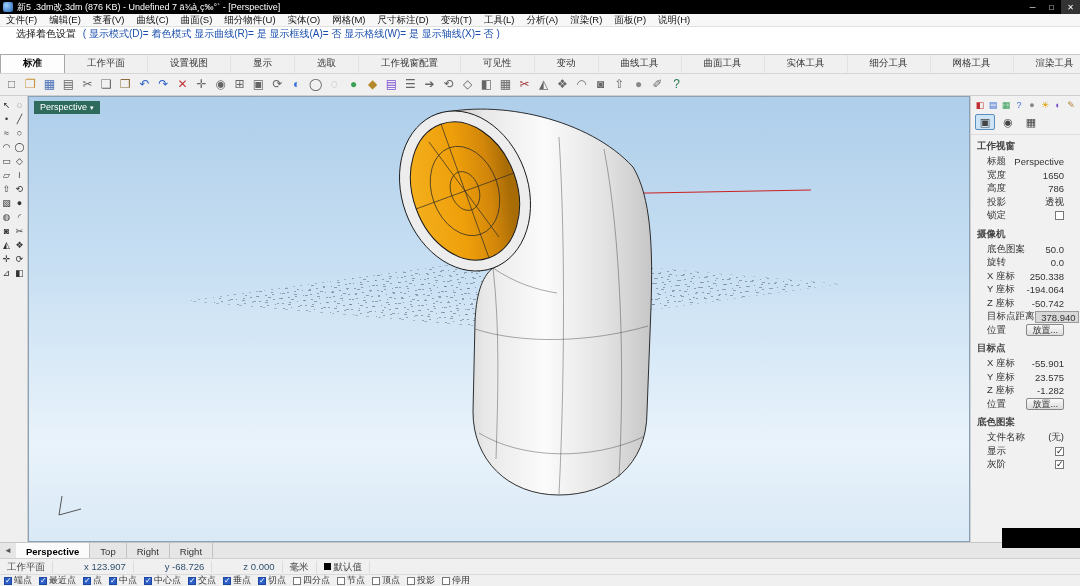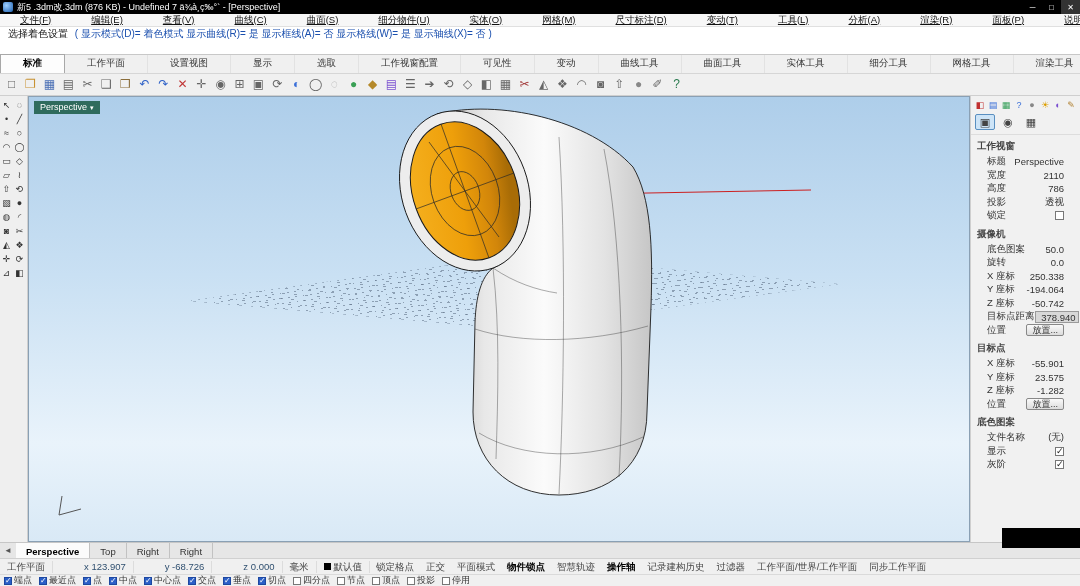--- a/index.html
+++ b/index.html
@@ -14,25 +14,25 @@
   #appicon { width:10px; height:10px; margin:0 4px 0 3px; border-radius:2px;
     background:radial-gradient(circle at 35% 35%, #9fd0ff, #1d5fae); }
   #wintitle { flex:1; white-space:nowrap; overflow:hidden; }
   .wbtn { width:19px; height:14px; display:inline-flex; align-items:center; justify-content:center;
     font-size:8px; color:#fff; }
   .wbtn.close { background:#333; }
 
   
   #menubar { left:0; top:14px; width:1080px; height:13px; background:#f7f7f7;
     display:flex; align-items:center; font-size:9.5px; color:#111; border-bottom:1px solid #e0e0e0; }
-  .menu-item { padding:0 20px; white-space:nowrap;text-decoration:underline; }
+  .menu-item { padding:0 6px; white-space:nowrap; }
 
   
   #cmdarea { left:0; top:27px; width:1080px; height:28px; background:#fff; border-bottom:1px solid #c8c8c8; }
-  .cmdrow { height:14px; line-height:14px; font-size:10px; padding-left:8px; white-space:nowrap; color:#111; }
+  .cmdrow { height:14px; line-height:14px; font-size:10px; padding-left:16px; white-space:nowrap; color:#111; }
   .cmd-opts { color:#1a4fae; margin-left:4px; }
   .cmdrow.prompt { border-top:1px solid #eee; }
 
   
   #tabbar { left:0; top:55px; width:1080px; height:19px; background:#f0f0f0; display:flex;
     align-items:flex-end; font-size:9.5px; color:#333; border-bottom:1px solid #d6d6d6; }
   .tab { padding:2px 22px 3px; white-space:nowrap; border-right:1px solid #e2e2e2; }
   .tab.active { background:#fdfdfd; border:1px solid #a8a8a8; border-bottom:none; font-weight:bold; color:#000; }
 
   
@@ -468,21 +468,21 @@
       </span>
       </div>
 
     <div class="psec">工作视窗</div>
     <div class="prow">
       <span class="plabel">标题</span>
       <span class="pvalue">Perspective</span>
     </div>
     <div class="prow">
       <span class="plabel">宽度</span>
-      <span class="pvalue">2110</span>
+      <span class="pvalue">1650</span>
     </div>
     <div class="prow">
       <span class="plabel">高度</span>
       <span class="pvalue">786</span>
     </div>
     <div class="prow">
       <span class="plabel">投影</span>
       <span class="pvalue">透视</span>
     </div>
     <div class="prow">
@@ -569,33 +569,20 @@
   <div id="statusbar" class="abs">
     <span class="sseg">工作平面</span>
     <span class="sseg coord">x 123.907</span>
     <span class="sseg coord">y -68.726</span>
     <span class="sseg coord">z 0.000</span>
     <span class="sseg">毫米</span>
     <span class="sseg" id="layer-chip">
       <span id="layer-swatch"></span>
       <span>默认值</span>
     </span>
-    <span style="display:flex">
-
-    <span class="stoggle">锁定格点</span>
-        <span class="stoggle">正交</span>
-        <span class="stoggle">平面模式</span>
-        <span class="stoggle active">物件锁点</span>
-        <span class="stoggle">智慧轨迹</span>
-        <span class="stoggle active">操作轴</span>
-        <span class="stoggle">记录建构历史</span>
-        <span class="stoggle">过滤器</span>
-        <span class="stoggle">工作平面/世界/工作平面</span>
-        <span class="stoggle">同步工作平面</span>
-      </span>
   </div>
 
   <div id="osnapbar" class="abs">
 
   <span class="osnap-item checked">
       <span class="cb"></span>
       <span>端点</span>
     </span>
       <span class="osnap-item checked">
       <span class="cb"></span>

